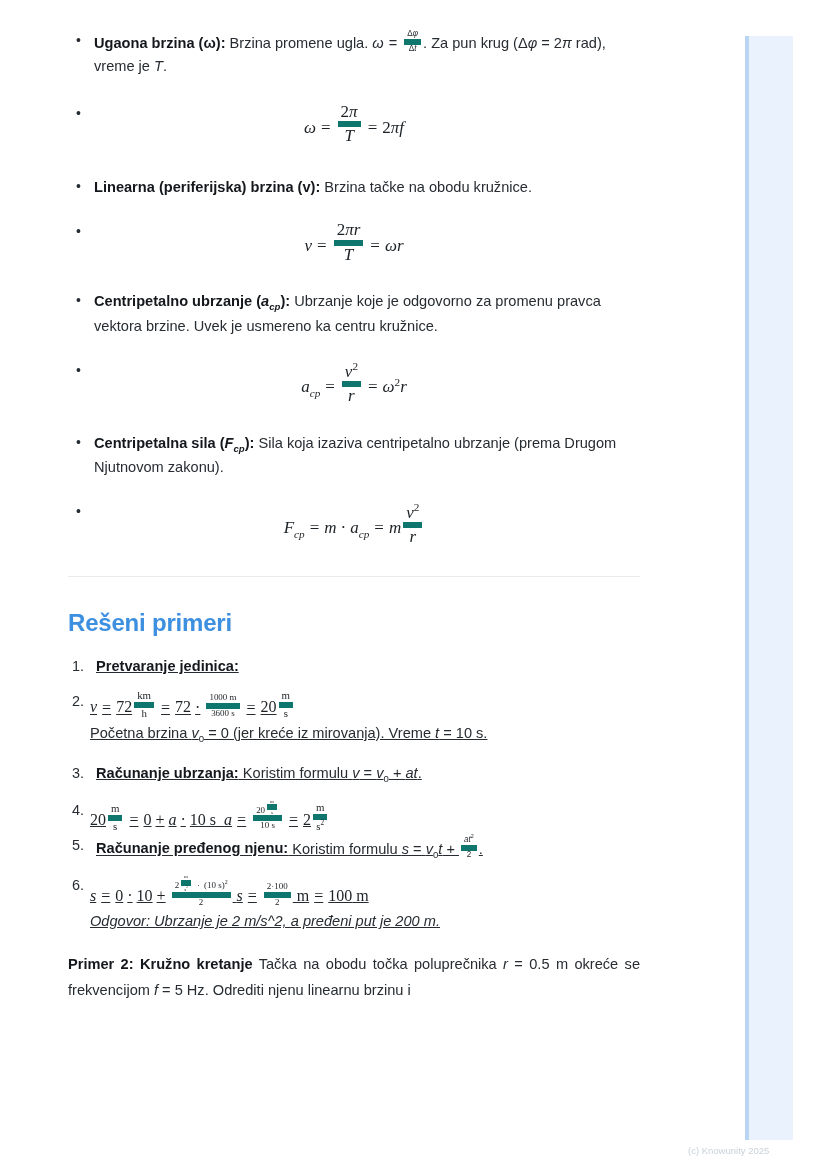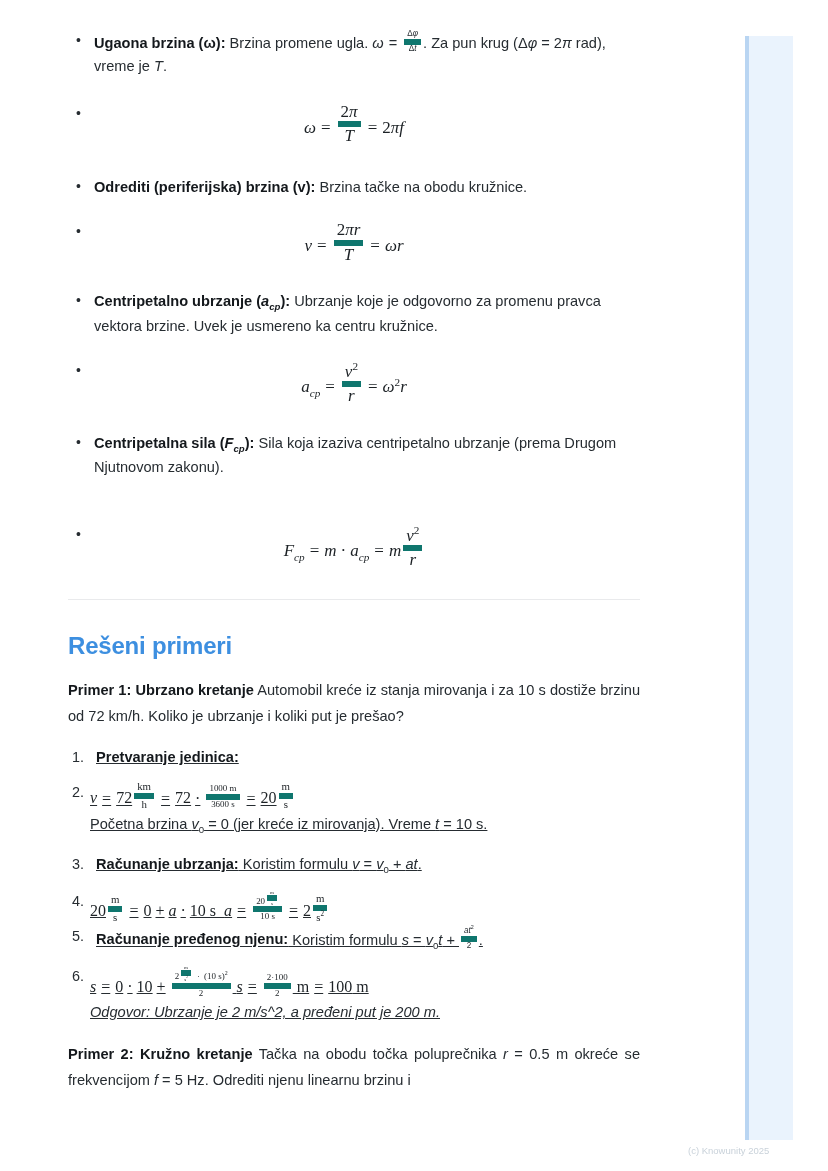--- a/index.html
+++ b/index.html
@@ -209,52 +209,51 @@
       <li>
         <span class="term">Ugaona brzina (ω):</span><span> Brzina promene ugla. </span><span class="mi">ω</span><span class="eq">=</span><span class="frac tiny"><span class="num">Δ<span class="mi">φ</span></span><span class="den">Δ<span class="mi">t</span></span></span><span>. Za pun krug (Δ<span class="mi">φ</span> = 2<span class="mi">π</span> rad), vreme je <span class="mi">T</span>.</span>
       </li>
       <li style="list-style:none;padding:0;margin:0;">
         <div class="formula f-ugaona">
           <span class="mi">ω</span><span class="eq">=</span><span class="frac"><span class="num">2<span class="mi">π</span></span><span class="den"><span class="mi">T</span></span></span><span class="eq">=</span>2<span class="mi">π</span><span class="mi">f</span>
         </div>
       </li>
 
       <li>
-        <span class="term">Odrediti (periferijska) brzina (v):</span><span> Brzina tačke na obodu kružnice.</span>
+        <span class="term">Linearna (periferijska) brzina (v):</span><span> Brzina tačke na obodu kružnice.</span>
       </li>
       <li style="list-style:none;padding:0;margin:0;">
         <div class="formula">
           <span class="mi">v</span><span class="eq">=</span><span class="frac"><span class="num">2<span class="mi">π</span><span class="mi">r</span></span><span class="den"><span class="mi">T</span></span></span><span class="eq">=</span><span class="mi">ω</span><span class="mi">r</span>
         </div>
       </li>
 
       <li>
         <span class="term">Centripetalno ubrzanje (<span class="mi">a</span><sub>cp</sub>):</span><span> Ubrzanje koje je odgovorno za promenu pravca vektora brzine. Uvek je usmereno ka centru kružnice.</span>
       </li>
       <li style="list-style:none;padding:0;margin:0;">
         <div class="formula">
           <span class="mi">a</span><sub>cp</sub><span class="eq">=</span><span class="frac"><span class="num"><span class="mi">v</span><sup class="up">2</sup></span><span class="den"><span class="mi">r</span></span></span><span class="eq">=</span><span class="mi">ω</span><sup class="up">2</sup><span class="mi">r</span>
         </div>
       </li>
 
       <li>
         <span class="term">Centripetalna sila (<span class="mi">F</span><sub>cp</sub>):</span><span> Sila koja izaziva centripetalno ubrzanje (prema Drugom Njutnovom zakonu).</span>
       </li>
       <li style="list-style:none;padding:0;margin:0;">
-        <div class="formula" style="margin-top:44px;margin-bottom:10px;">
+        <div class="formula" style="margin-top:21px;margin-bottom:10px;">
           <span class="mi">F</span><sub>cp</sub><span class="eq">=</span><span class="mi">m</span><span class="op">·</span><span class="mi">a</span><sub>cp</sub><span class="eq">=</span><span class="mi">m</span><span class="frac"><span class="num"><span class="mi">v</span><sup class="up">2</sup></span><span class="den"><span class="mi">r</span></span></span>
         </div>
       </li>
     </ul>
 
     <hr class="divider">
 
     <h2 class="section-title">Rešeni primeri</h2>
 
-    <p class="para"><span class="lead">Primer 1: Ubrzano kretanje</span><span> Automobil kreće iz stanja mirovanja i za 10 s dostiže brzinu od 72 km/h. Koliko je ubrzanje i koliki put je prešao?</span></p>
 
     <ol class="steps">
 
       <li>
         <span class="step-head">Pretvaranje jedinica:</span>
       </li>
       <li style="list-style:none;padding:0;margin:0;">
         <div class="stepmath">
           <span class="mi">v</span><span class="eq">=</span>72<span class="frac small"><span class="num mup">km</span><span class="den mup">h</span></span><span class="eq">=</span>72<span class="op">·</span><span class="frac tiny"><span class="num mup">1000 m</span><span class="den mup">3600 s</span></span><span class="eq">=</span>20<span class="frac small"><span class="num mup">m</span><span class="den mup">s</span></span>
         </div>

